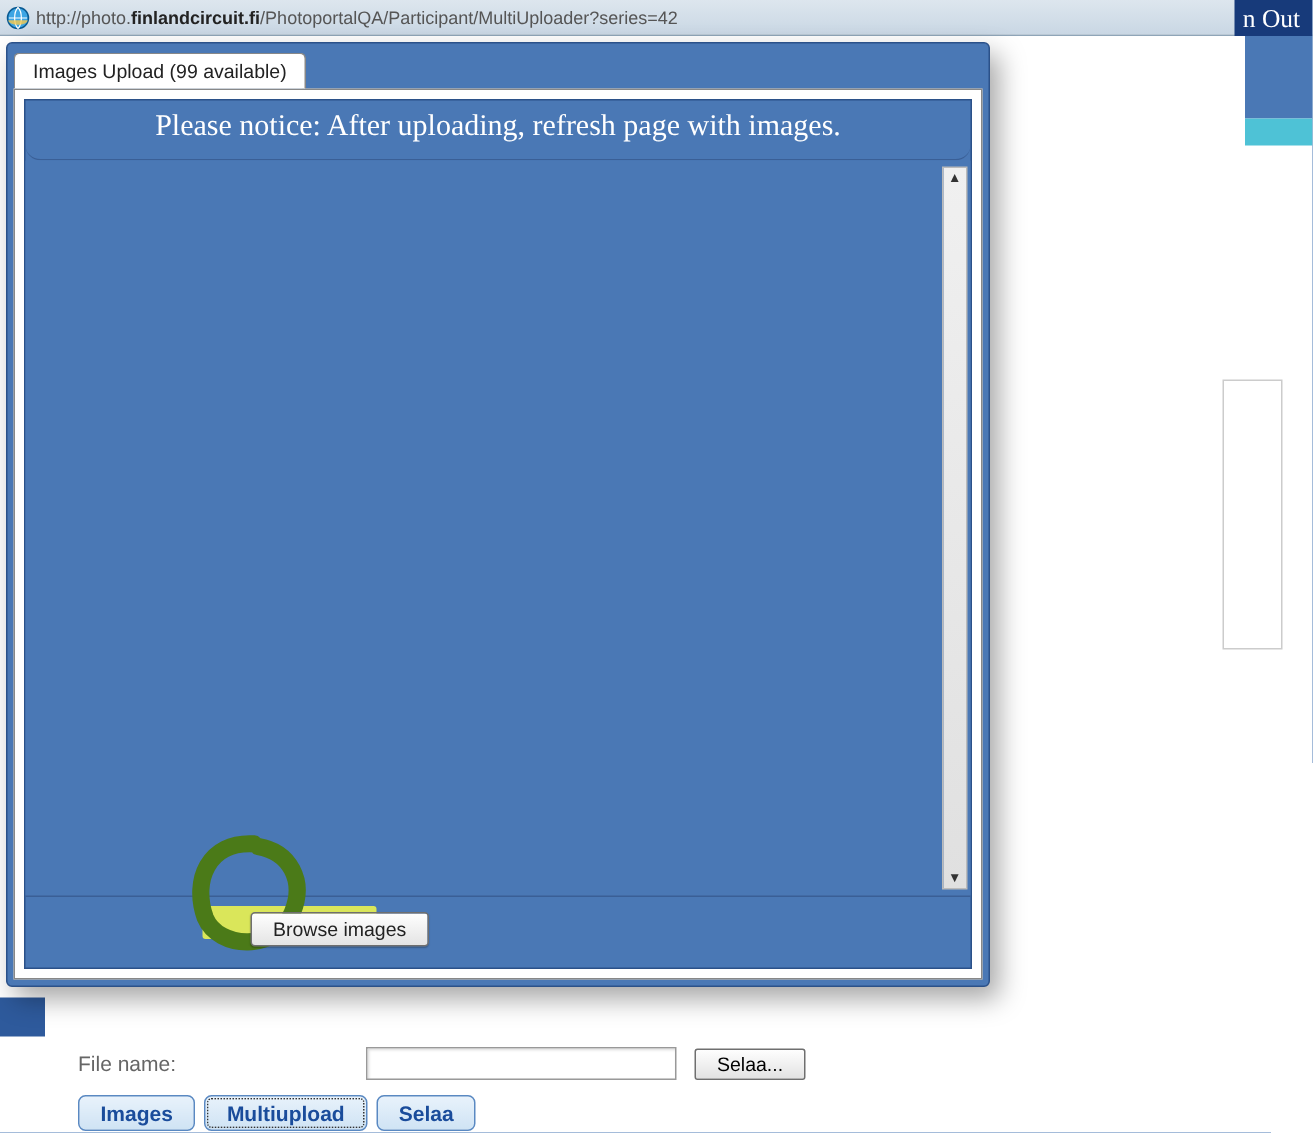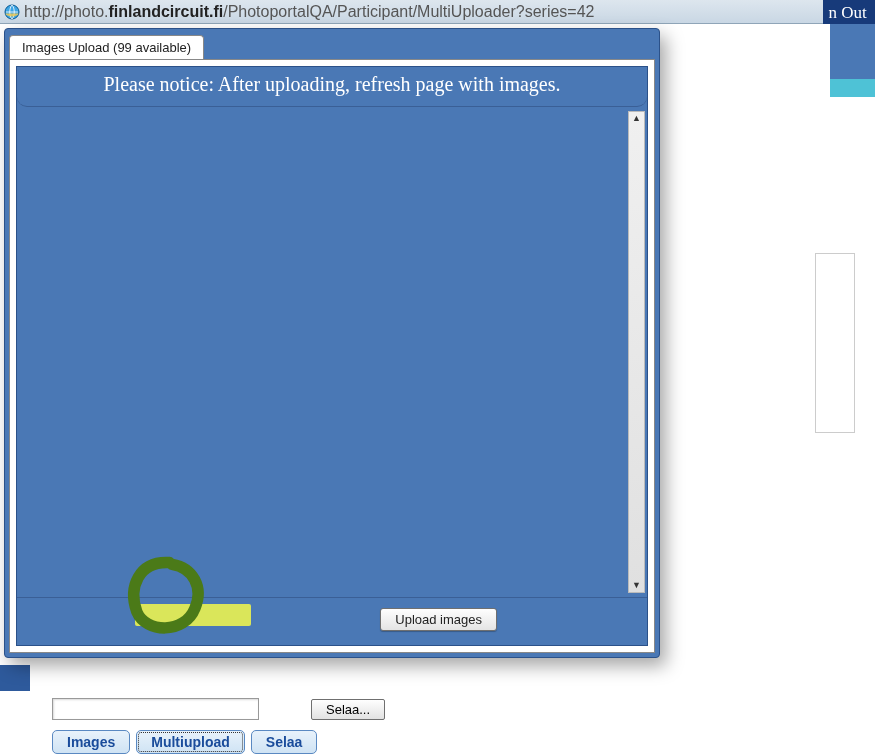--- a/index.html
+++ b/index.html
@@ -21,21 +21,21 @@
     align-items: center;
     padding: 0 4px;
     gap: 4px;
     position: relative;
   }
   .ie-icon {
     width: 16px; height: 16px;
   }
   .url-text {
     color: #555;
-    font-size: 16px;
+    font-size: 12px;
     white-space: nowrap;
   }
   .url-text b { color: #222; font-weight: bold; }
   .address-right {
     margin-left: auto;
     display: flex;
     align-items: center;
     gap: 6px;
   }
   .lock-icon { width:14px; height:14px; }
@@ -185,21 +185,20 @@
     background:#fff;
     box-shadow:inset 1px 1px 2px rgba(0,0,0,0.15);
   }
   .selaa-btn {
     background:linear-gradient(#fefefe,#e2e2e2);
     border:1px solid #6f6f6f;
     border-radius:2px;
     padding:2px 14px;
     font-size:13px;
     cursor:pointer;
-    margin-left:40px;
   }
   .pill-row { display:flex; gap:6px; }
   .pill {
     background:linear-gradient(#e8f2fb,#cfe3f4);
     border:1px solid #5a89c2;
     border-radius:5px;
     padding:3px 14px;
     color:#1a4c9b;
     font-weight:bold;
     font-size:14px;
@@ -253,33 +252,34 @@
             <span class="arrow">▲</span>
             <span class="arrow">▼</span>
           </div>
         </div>
         <div class="button-row" style="position:relative;">
           <div class="highlight-yellow" style="left:118px; top:6px;"></div>
           <svg class="highlight-ring" viewBox="0 0 100 100" style="left:98px; top:-46px;">
             <path d="M55 12 C20 10 8 40 18 68 C28 92 72 94 84 64 C94 40 82 18 58 14" stroke="#4b7a18" stroke-width="13" fill="none" stroke-linecap="round"></path>
           </svg>
           <div style="width:126px;"></div>
+          <button class="win-button" style="position:relative; z-index:2;">
+            <span>Browse images</span>
+          </button>
           <div class="spacer"></div>
-          <button class="win-button">
-            <span>Upload images</span>
-          </button>
           <div style="width:126px;"></div>
         </div>
       </div>
     </div>
   </div>
 </div>
 
 <div class="lower-form">
   <div class="row1">
+    <span class="label">File name:</span>
     <input class="text-input" type="text" style="">
     <button class="selaa-btn">
       <span>Selaa...</span>
     </button>
   </div>
   <div class="pill-row">
     <button class="pill">
       <span>Images</span>
     </button>
     <button class="pill active">

